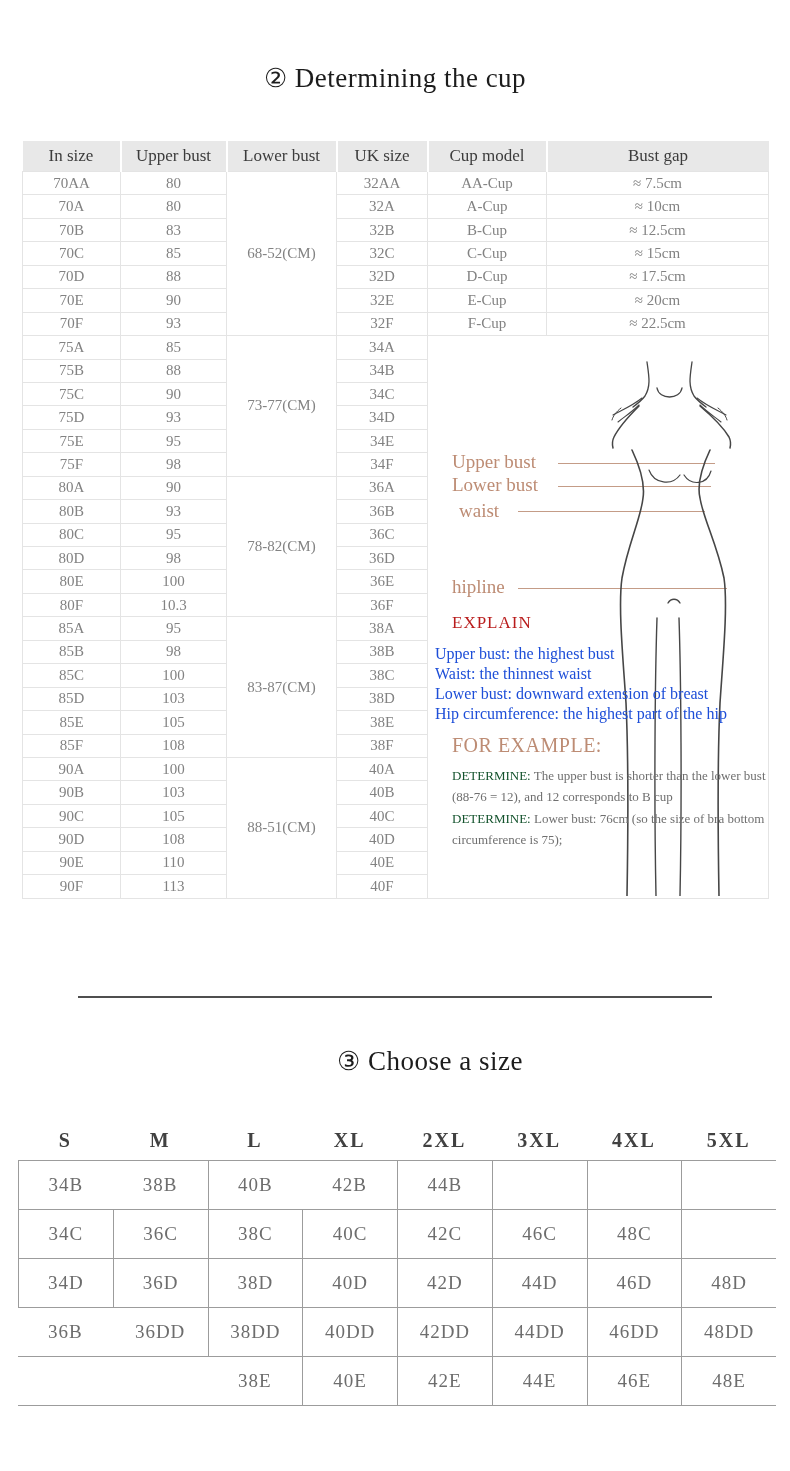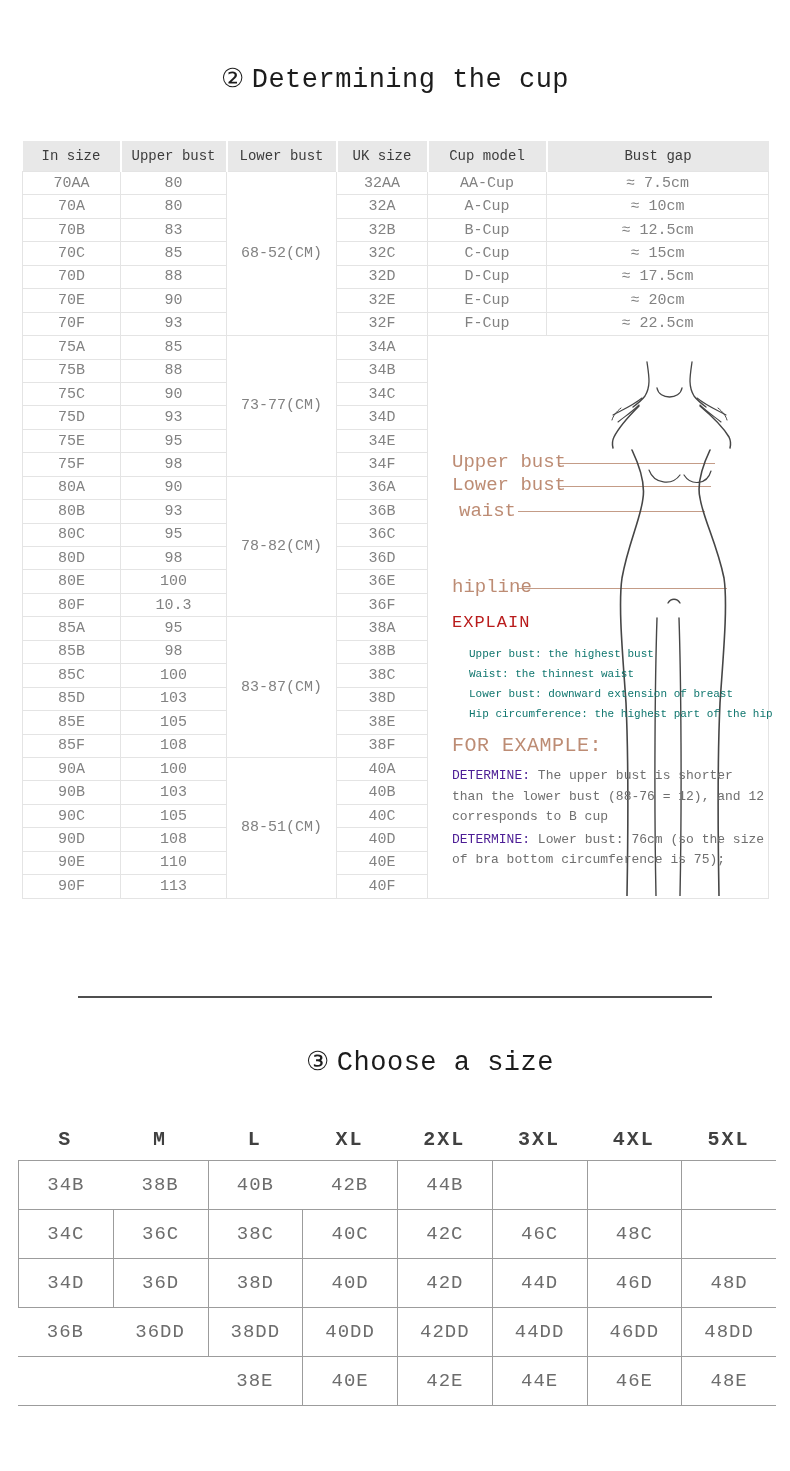--- a/index.html
+++ b/index.html
@@ -1,29 +1,29 @@
 <!DOCTYPE html>
 <html><head>
 <meta charset="utf-8">
 <style>
   html,body { margin:0; padding:0; background:#fff; }
   .page { position:relative; width:790px; height:1471px; background:#ffffff;
-          font-family:Liberation Mono, monospace; overflow:hidden; }
+          font-family:Liberation Serif, serif; overflow:hidden; }
 
   
   .sec-title { position:absolute; left:0; width:100%; text-align:center;
                font-size:27px; color:#1c1c1c; letter-spacing:0.5px; }
   #title2 { top:63px; }
   #title3 { top:1046px;padding-left:35px; }
   .circ { margin-right:7px; font-size:26px; }
 
   
   #cup-table { position:absolute; left:22px; top:141px; width:746px;
                border-collapse:collapse; table-layout:fixed; }
-  #cup-table th { background:#e8e8e8; font-size:14px; font-weight:normal; color:#3c3c3c;
+  #cup-table th { background:#e8e8e8; font-size:17px; font-weight:normal; color:#3c3c3c;
                   height:30px; border-left:2px solid #ffffff; padding:0; }
   #cup-table th:first-child { border-left:none; }
   #cup-table tbody tr { height:23.45px;margin-top:8px; }
   #cup-table td { border:1px solid #e4e4e4; text-align:center; font-size:15px;
                   color:#828282; padding:0; white-space:nowrap; overflow:hidden; }
   #cup-table td.fig-cell { background:#fff; }
 
   
   .figure-area { position:absolute; left:427px; top:335px; width:341px; height:562px; }
   .fig-label { position:absolute; color:#bd8c74; font-size:19px; }
@@ -33,28 +33,28 @@
   .lb-hip   { left:25px; top:241px; }
   .leader { position:absolute; height:1px; background:#c49c87; }
   .ld-upper { left:131px; top:128px; width:157px; }
   .ld-lower { left:131px; top:151px; width:153px; }
   .ld-waist { left:91px;  top:176px; width:187px; }
   .ld-hip   { left:91px;  top:253px; width:209px; }
   .fig-svg { position:absolute; left:118px; top:3px; }
 
   .explain-title { position:absolute; left:25px; top:278px; font-size:17px;
                    color:#b91c1c; letter-spacing:1px; }
-  .explain-lines { position:absolute; left:42px; top:309px; font-size:11px;
-                   color:#0f766e; line-height:20px; white-space:nowrap; }
+  .explain-lines { position:absolute; left:8px; top:309px; font-size:16px;
+                   color:#1d4ed8; line-height:20px; white-space:nowrap; }
   .example-title { position:absolute; left:25px; top:399px; font-size:20px;
                    color:#bd8c74; letter-spacing:0.5px; }
   .example-block { position:absolute; left:25px; top:429px; width:314px;
                    font-size:13px; color:#6f6f6f; line-height:20.5px; }
   .det-item { margin-top:2px; }
-  .det-label { color:#4c1d95;margin-top:43px; }
+  .det-label { color:#14532d;margin-top:43px; }
   .conclusion { margin-top:4px; font-size:14.5px; font-weight:bold; color:#3a3a3a; }
   .conclusion .size { color:#bd8c74; }
 
   
   .divider { position:absolute; left:78px; top:996px; width:634px; height:2px; background:#4f4f4f; }
 
   
   #size-head { position:absolute; left:18px; top:1120px; width:758px;
                display:grid; grid-template-columns:repeat(8,1fr); }
   #size-head .sh { text-align:center; font-weight:bold; font-size:20px; color:#414141;

